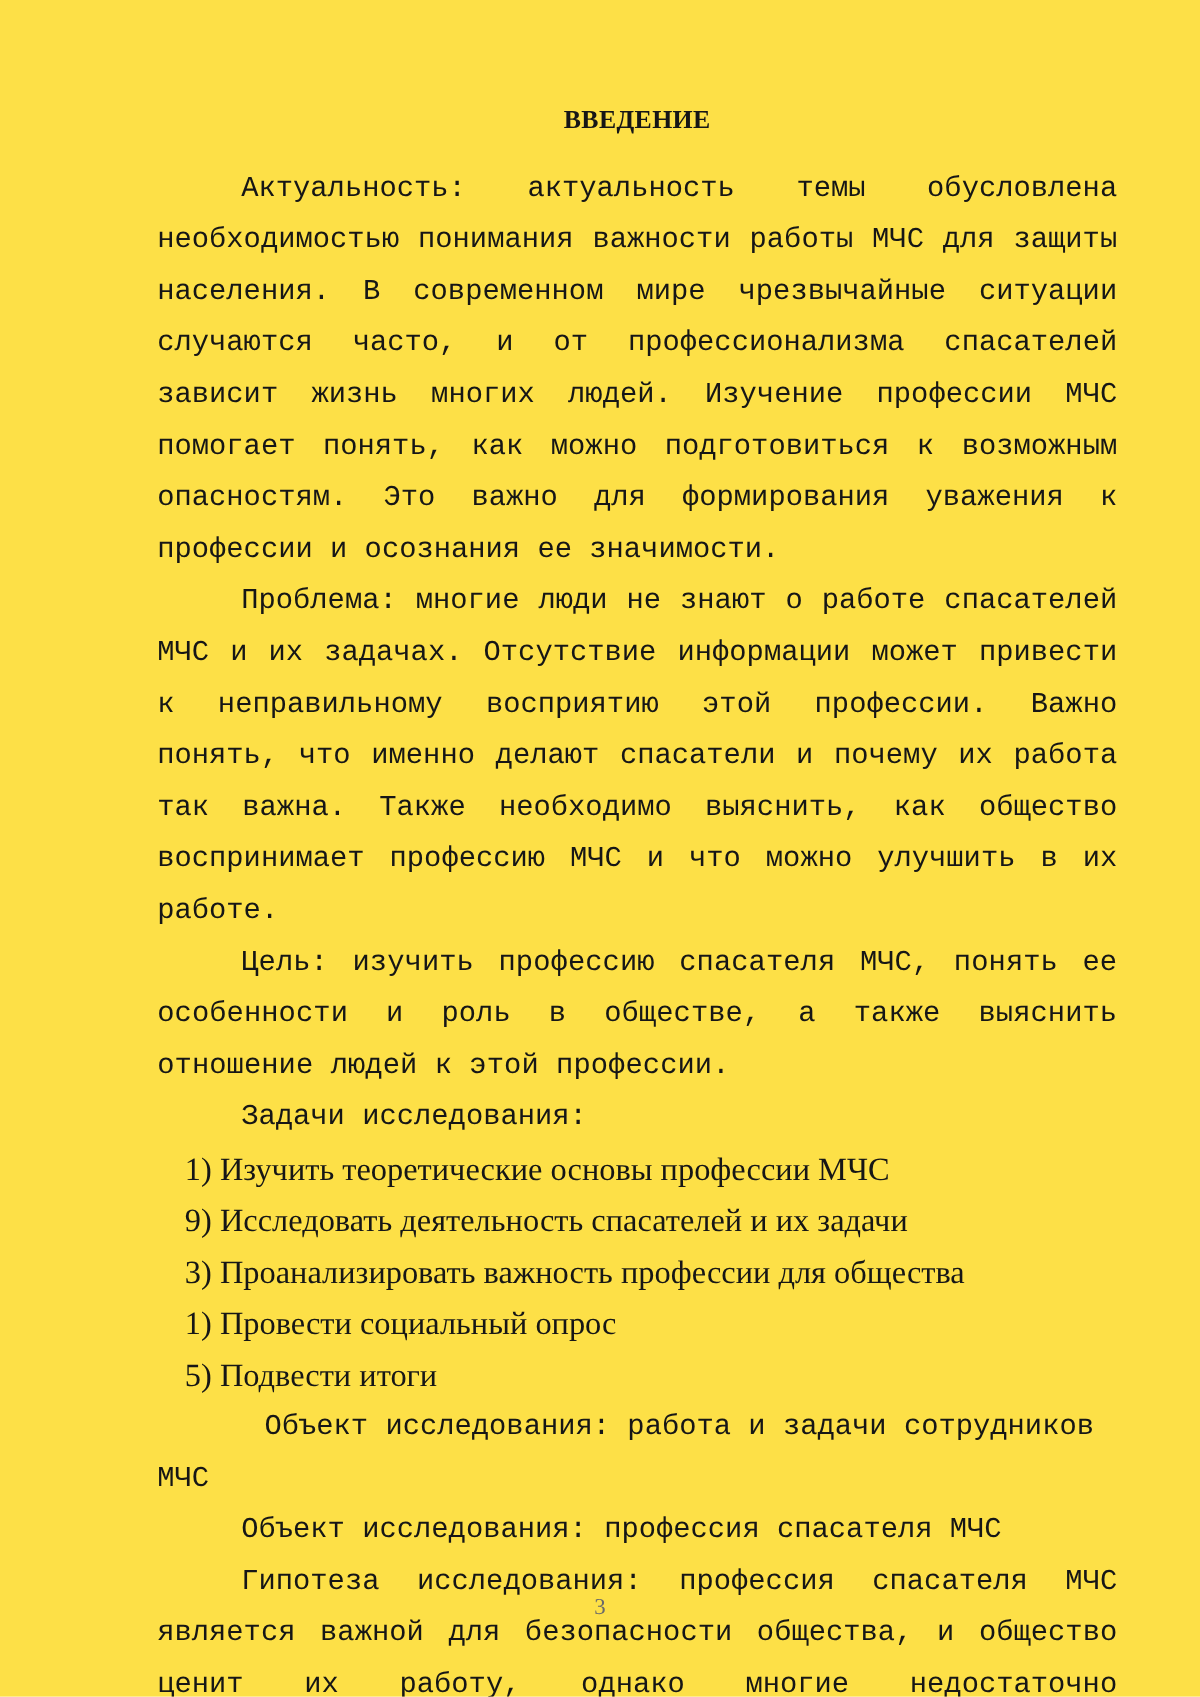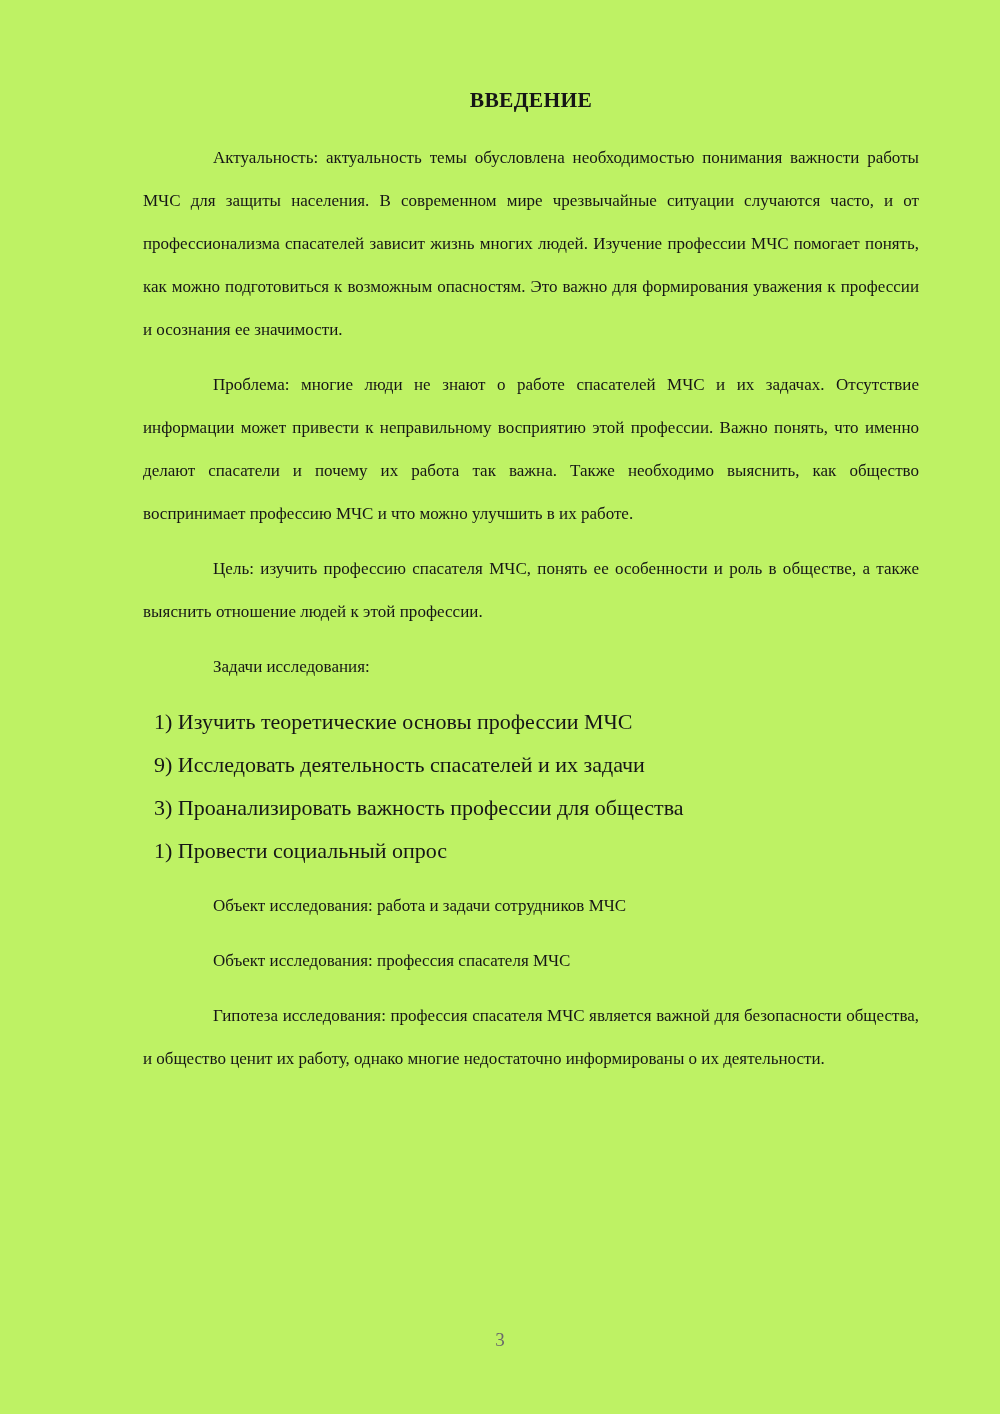--- a/index.html
+++ b/index.html
@@ -13,21 +13,21 @@
     height: 1414px;
     font-family: "Liberation Serif", "DejaVu Serif", serif;
     color: #161616;
     -webkit-font-smoothing: antialiased;
   }
   .page {
     position: relative;
     width: 1000px;
     height: 1414px;
     box-sizing: border-box;
-    background: #bef264;
+    background: #fde047;
     overflow: hidden;
   }
   .content {
     position: absolute;
     left: 131px;
     top: 88px;
     width: 800px;
   }
 
   
@@ -35,27 +35,28 @@
     font-size: 21.5px;
     font-weight: bold;
     text-align: center;
     letter-spacing: 0.3px;
     margin: 0 0 22px 0;
     line-height: 1.2;
   }
 
   
   .para {
-    font-size: 17px;
+    font-size: 24px;
     line-height: 43px;
     text-align: justify;
     text-justify: inter-word;
     text-indent: 70px;
-    margin: 12px;
+    margin: 0;
     hyphens: none;
+    font-family: Liberation Mono, monospace;
   }
   .para.last-line-left {
     text-align-last: left;
   }
 
   
   .para.plain {
     text-align: center;
     text-align-last: left;
   }
@@ -67,21 +68,21 @@
     letter-spacing: 0.05px;
   }
 
   
   .num-list {
     list-style: none;
     margin: 0;
     padding: 0;
   }
   .num-item {
-    font-size: 22px;
+    font-size: 27px;
     line-height: 43px;
     margin: 0;
     padding: 0 0 0 46px;
     text-indent: -23px;
     text-align: left;
     white-space: nowrap;
   }
 
   
   .page-number {
@@ -110,20 +111,21 @@
 
     <p class="para cel">Цель: изучить профессию спасателя МЧС, понять ее особенности и роль в обществе, а также выяснить отношение людей к этой профессии.</p>
 
     <p class="para plain">Задачи исследования:</p>
 
     <ul class="num-list">
       <li class="num-item">1) Изучить теоретические основы профессии МЧС</li>
       <li class="num-item">9) Исследовать деятельность спасателей и их задачи</li>
       <li class="num-item">3) Проанализировать важность профессии для общества</li>
       <li class="num-item">1) Провести социальный опрос</li>
+      <li class="num-item">5) Подвести итоги</li>
     </ul>
 
     <p class="para plain">Объект исследования: работа и задачи сотрудников МЧС</p>
 
     <p class="para plain">Объект исследования: профессия спасателя МЧС</p>
 
     <p class="para last-line-left">Гипотеза исследования: профессия спасателя МЧС является важной для безопасности общества, и общество ценит их работу, однако многие недостаточно информированы о их деятельности.</p>
 
 
 

